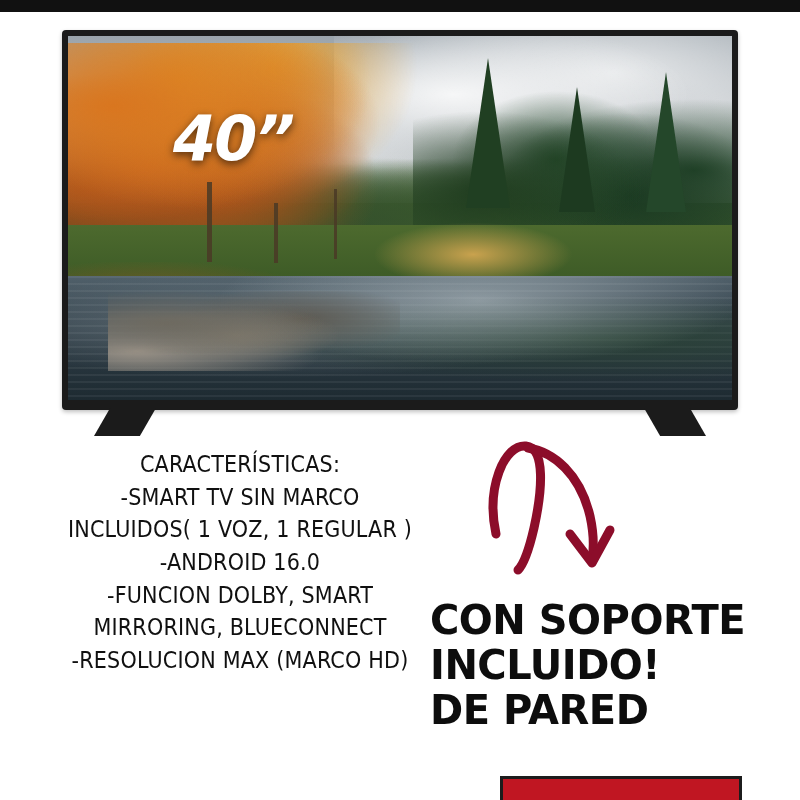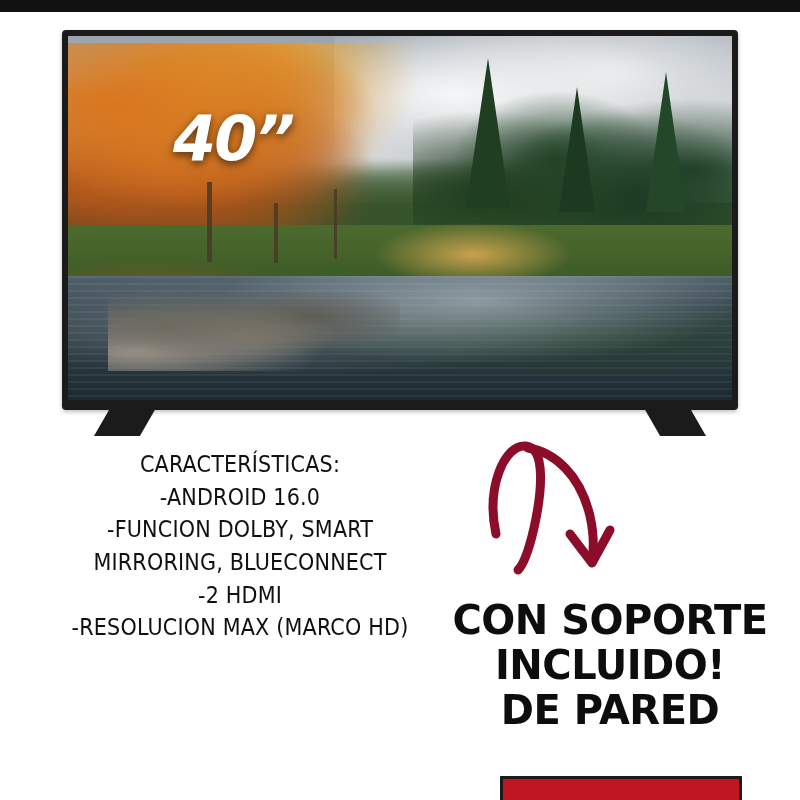--- a/index.html
+++ b/index.html
@@ -193,21 +193,21 @@
     width: 170px;
     height: 150px;
   }
 
   
   .headline {
     position: absolute;
     left: 430px;
     top: 598px;
     width: 360px;
-    text-align: center;
+    text-align: left;
     color: #0d0d0d;
     font-family: "DejaVu Sans", "Liberation Sans", sans-serif;
     font-weight: 700;
     font-size: 40px;
     line-height: 1.12;
     letter-spacing: -0.5px;
   }
 
   
   .red-bar {
@@ -256,24 +256,25 @@
 
       <div class="size-badge">40”</div>
     </div>
 
     <div class="leg left"></div>
     <div class="leg right"></div>
   </div>
 
   <div class="features">
     <div class="line">CARACTERÍSTICAS:</div>
+    <div class="line">-SMART TV SIN MARCO</div>
+    <div class="line">INCLUIDOS( 1 VOZ, 1 REGULAR )</div>
     <div class="line">-ANDROID 16.0</div>
     <div class="line">-FUNCION DOLBY, SMART</div>
     <div class="line">MIRRORING, BLUECONNECT</div>
-    <div class="line">-2 HDMI</div>
     <div class="line">-RESOLUCION MAX (MARCO HD)</div>
   </div>
 
   <div class="arrow">
     <svg viewBox="0 0 170 150" width="170" height="150" aria-hidden="true">
       <g fill="none" stroke="#8c0d2a" stroke-width="9" stroke-linecap="round" stroke-linejoin="round">
         <path d="M26 104 C16 58, 34 14, 56 16 C76 18, 72 62, 64 98 C58 124, 52 136, 48 140"></path>
         <path d="M58 18 C84 22, 110 44, 120 86 C124 104, 124 118, 122 130"></path>
         <path d="M100 104 L122 133 L140 100"></path>
       </g>

